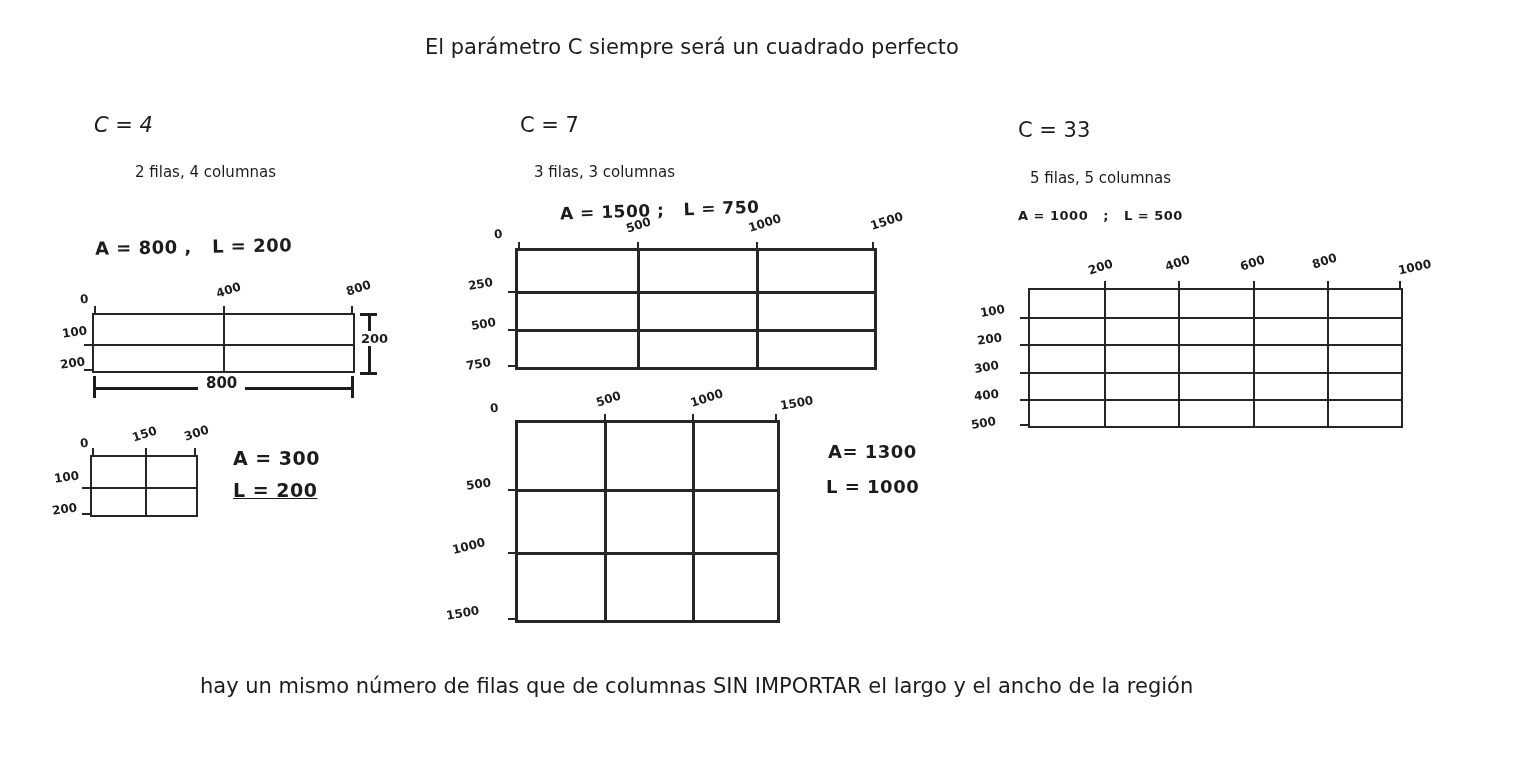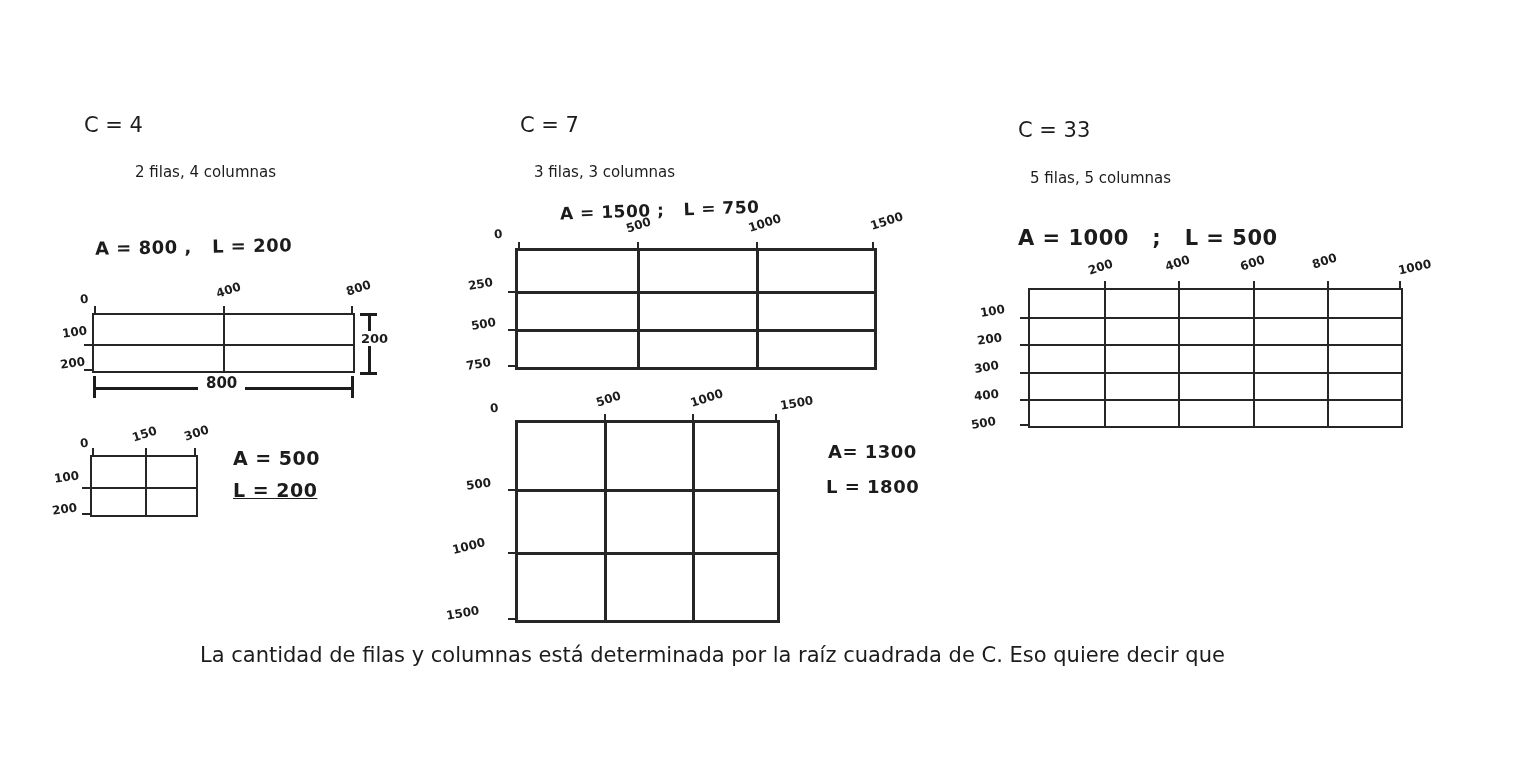--- a/index.html
+++ b/index.html
@@ -28,22 +28,23 @@
   .mline-v { position:absolute; width:3px;  background:#1c1c1c; }
   .mcap-v  { position:absolute; width:3px;  height:22px; background:#1c1c1c; }
   .mcap-h  { position:absolute; height:3px; width:17px;  background:#1c1c1c; }
   .mlabel  { position:absolute; background:#ffffff; font-weight:bold; padding:0 8px; }
 </style>
 </head>
 <body>
 
 <div class="canvas">
 
+  <div class="t big" style="left:425px; top:35px;">El parámetro C siempre será un cuadrado perfecto</div>
 
-  <div class="t big" style="left:84px; top:113px;">C = 4</div>
+  <div class="t big" style="left:94px; top:113px;font-style:italic;">C = 4</div>
   <div class="t mid" style="left:135px; top:163px;">2 filas, 4 columnas</div>
   <div class="t dims" style="left:95px; top:236px; transform:rotate(-1deg);">A = 800 ,   L = 200</div>
 
   <div class="gridbox" style="left:92px; top:313px; width:263px; height:60px;">
     <i class="v" style="left:49.8%;"></i>
     <i class="h" style="top:52%;"></i>
     <i class="tkt" style="left:0;"></i>
     <i class="tkt" style="left:49.8%;"></i>
     <i class="tkt" style="right:0;"></i>
     <i class="tkl" style="top:52%;"></i>
@@ -72,21 +73,21 @@
     <i class="tkt" style="left:51%;"></i>
     <i class="tkt" style="right:0;"></i>
     <i class="tkl" style="top:51%;"></i>
     <i class="tkl" style="bottom:0;"></i>
   </div>
   <span class="t tick" style="left:80px;  top:436px; transform:rotate(-6deg);">0</span>
   <span class="t tick" style="left:132px; top:427px; transform:rotate(-18deg);">150</span>
   <span class="t tick" style="left:184px; top:426px; transform:rotate(-18deg);">300</span>
   <span class="t tick" style="left:54px;  top:470px; transform:rotate(-8deg);">100</span>
   <span class="t tick" style="left:52px;  top:502px; transform:rotate(-8deg);">200</span>
-  <div class="t side" style="left:233px; top:447px;">A = 500</div>
+  <div class="t side" style="left:233px; top:447px;">A = 300</div>
   <div class="t side" style="left:233px; top:479px;text-decoration:underline;">L = 200</div>
 
   <div class="t big" style="left:520px; top:113px;">C = 7</div>
   <div class="t mid" style="left:534px; top:163px;">3 filas, 3 columnas</div>
   <div class="t dims" style="left:560px; top:200px; font-size:17px; transform:rotate(-2deg);">A = 1500 ;   L = 750</div>
 
   <div class="gridbox thick" style="left:515px; top:248px; width:362px; height:122px;">
     <i class="v" style="left:33.4%;"></i>
     <i class="v" style="left:66.9%;"></i>
     <i class="h" style="top:34.4%;"></i>
@@ -120,25 +121,25 @@
     <i class="tkl" style="bottom:0;"></i>
   </div>
   <span class="t tick" style="left:490px; top:401px; transform:rotate(-6deg);">0</span>
   <span class="t tick" style="left:596px; top:392px; transform:rotate(-18deg);">500</span>
   <span class="t tick" style="left:690px; top:391px; transform:rotate(-18deg);">1000</span>
   <span class="t tick" style="left:780px; top:396px; transform:rotate(-10deg);">1500</span>
   <span class="t tick" style="left:466px; top:477px; transform:rotate(-8deg);">500</span>
   <span class="t tick" style="left:452px; top:539px; transform:rotate(-14deg);">1000</span>
   <span class="t tick" style="left:446px; top:606px; transform:rotate(-10deg);">1500</span>
   <div class="t side" style="left:828px; top:441px; font-size:18px;">A= 1300</div>
-  <div class="t side" style="left:826px; top:476px; font-size:18px;">L = 1800</div>
+  <div class="t side" style="left:826px; top:476px; font-size:18px;">L = 1000</div>
 
   <div class="t big" style="left:1018px; top:118px;">C = 33</div>
   <div class="t mid" style="left:1030px; top:169px;">5 filas, 5 columnas</div>
-  <div class="t dims" style="left:1018px; top:226px; font-size:21px;">A = 1000   ;   L = 500</div>
+  <div class="t dims" style="left:1018px; top:208px; font-size:13px;">A = 1000   ;   L = 500</div>
 
   <div class="gridbox" style="left:1028px; top:288px; width:375px; height:140px;">
     <i class="v" style="left:20%;"></i>
     <i class="v" style="left:40%;"></i>
     <i class="v" style="left:60%;"></i>
     <i class="v" style="left:80%;"></i>
     <i class="h" style="top:20%;"></i>
     <i class="h" style="top:40%;"></i>
     <i class="h" style="top:60%;"></i>
     <i class="h" style="top:80%;"></i>
@@ -157,15 +158,15 @@
   <span class="t tick" style="left:1165px; top:256px; transform:rotate(-18deg);">400</span>
   <span class="t tick" style="left:1240px; top:256px; transform:rotate(-18deg);">600</span>
   <span class="t tick" style="left:1312px; top:254px; transform:rotate(-18deg);">800</span>
   <span class="t tick" style="left:1398px; top:260px; transform:rotate(-12deg);">1000</span>
   <span class="t tick" style="left:980px; top:304px; transform:rotate(-10deg);">100</span>
   <span class="t tick" style="left:977px; top:332px; transform:rotate(-8deg);">200</span>
   <span class="t tick" style="left:974px; top:360px; transform:rotate(-10deg);">300</span>
   <span class="t tick" style="left:974px; top:388px; transform:rotate(-6deg);">400</span>
   <span class="t tick" style="left:971px; top:416px; transform:rotate(-10deg);">500</span>
 
-  <div class="t big" style="left:200px; top:643px;">La cantidad de filas y columnas está determinada por la raíz cuadrada de C. Eso quiere decir que</div>
+  <div class="t big" style="left:200px; top:674px;">hay un mismo número de filas que de columnas SIN IMPORTAR el largo y el ancho de la región</div>
 
 </div>
 
 </body></html>

